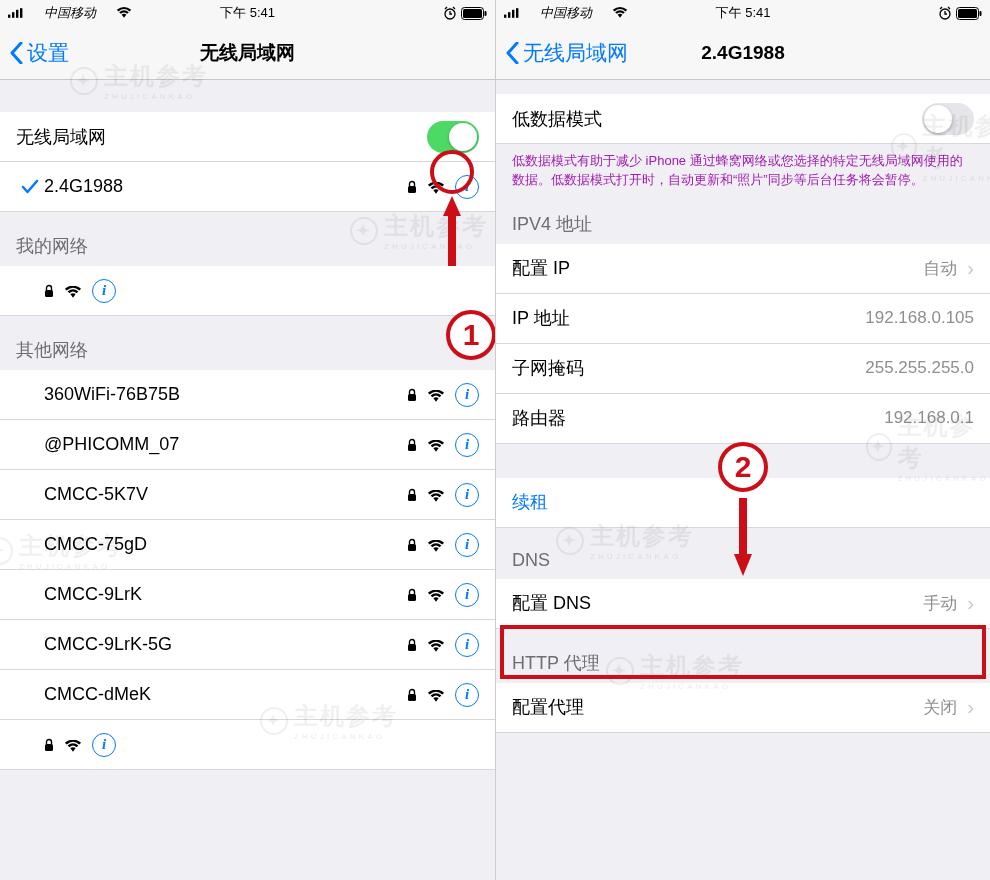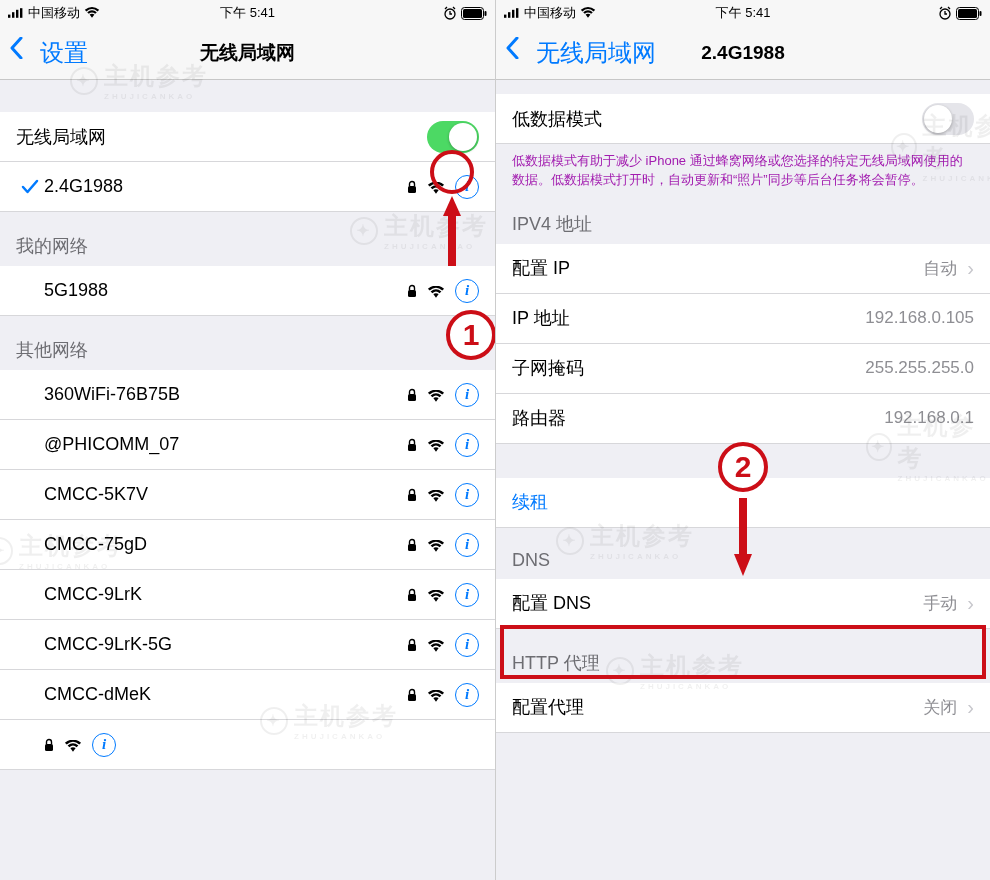--- a/index.html
+++ b/index.html
@@ -25,43 +25,43 @@
   .status {
     height: 26px;
     background: #f7f7f7;
     display: flex;
     align-items: center;
     padding: 0 8px;
     font-size: 13px;
     color: #000;
     position: relative;
   }
-  .status .left { display: flex; align-items: center; gap: 4px; }
+  .status .left { display: flex; align-items: center; gap: 20px; font-style: italic; }
   .status .center {
     position: absolute; left: 50%; transform: translateX(-50%);
   }
   .status .right { margin-left: auto; display: flex; align-items: center; gap: 4px; }
   .s-icon { width: 16px; height: 12px; }
 
   
   .nav {
     height: 54px;
     background: #f7f7f7;
     border-bottom: 0.5px solid #c7c7c7;
     display: flex;
     align-items: center;
     position: relative;
     padding: 0 10px;
   }
   .nav .back {
     color: #007aff;
-    font-size: 24px;
+    font-size: 21px;
     display: flex;
-    align-items: flex-start;
-    gap: 17px;
+    align-items: center;
+    gap: 4px;
   }
   .nav .title {
     position: absolute;
     left: 50%;
     transform: translateX(-50%);
     font-size: 19px;
     font-weight: 600;
   }
 
   
@@ -219,21 +219,20 @@
             <path d="M10 13 L7 9 Q10 7 13 9 Z M4 6 Q10 1 16 6 L14 8 Q10 4.5 6 8 Z M1 3 Q10 -4 19 3 L17 5 Q10 -1 3 5 Z" fill="#000"></path>
           </svg></span>
       <span class="info-btn">i</span>
     </span>
   </div>
 
   <div class="group-header">我的网络</div>
 
   <div class="cell">
     <span class="indent"></span>
-    <span class="label">5G1988</span>
     <span class="tail">
       <span class="lock">
           <svg viewBox="0 0 10 14">
             <rect x="1" y="6" width="8" height="7" rx="1.5" fill="#000"></rect>
             <path d="M2.5 6 V4 a2.5 2.5 0 0 1 5 0 V6" stroke="#000" stroke-width="1.4" fill="none"></path>
           </svg>
         </span>
       <span class="wifi-icn"><svg viewBox="0 0 20 14">
             <path d="M10 13 L7 9 Q10 7 13 9 Z M4 6 Q10 1 16 6 L14 8 Q10 4.5 6 8 Z M1 3 Q10 -4 19 3 L17 5 Q10 -1 3 5 Z" fill="#000"></path>
           </svg></span>

